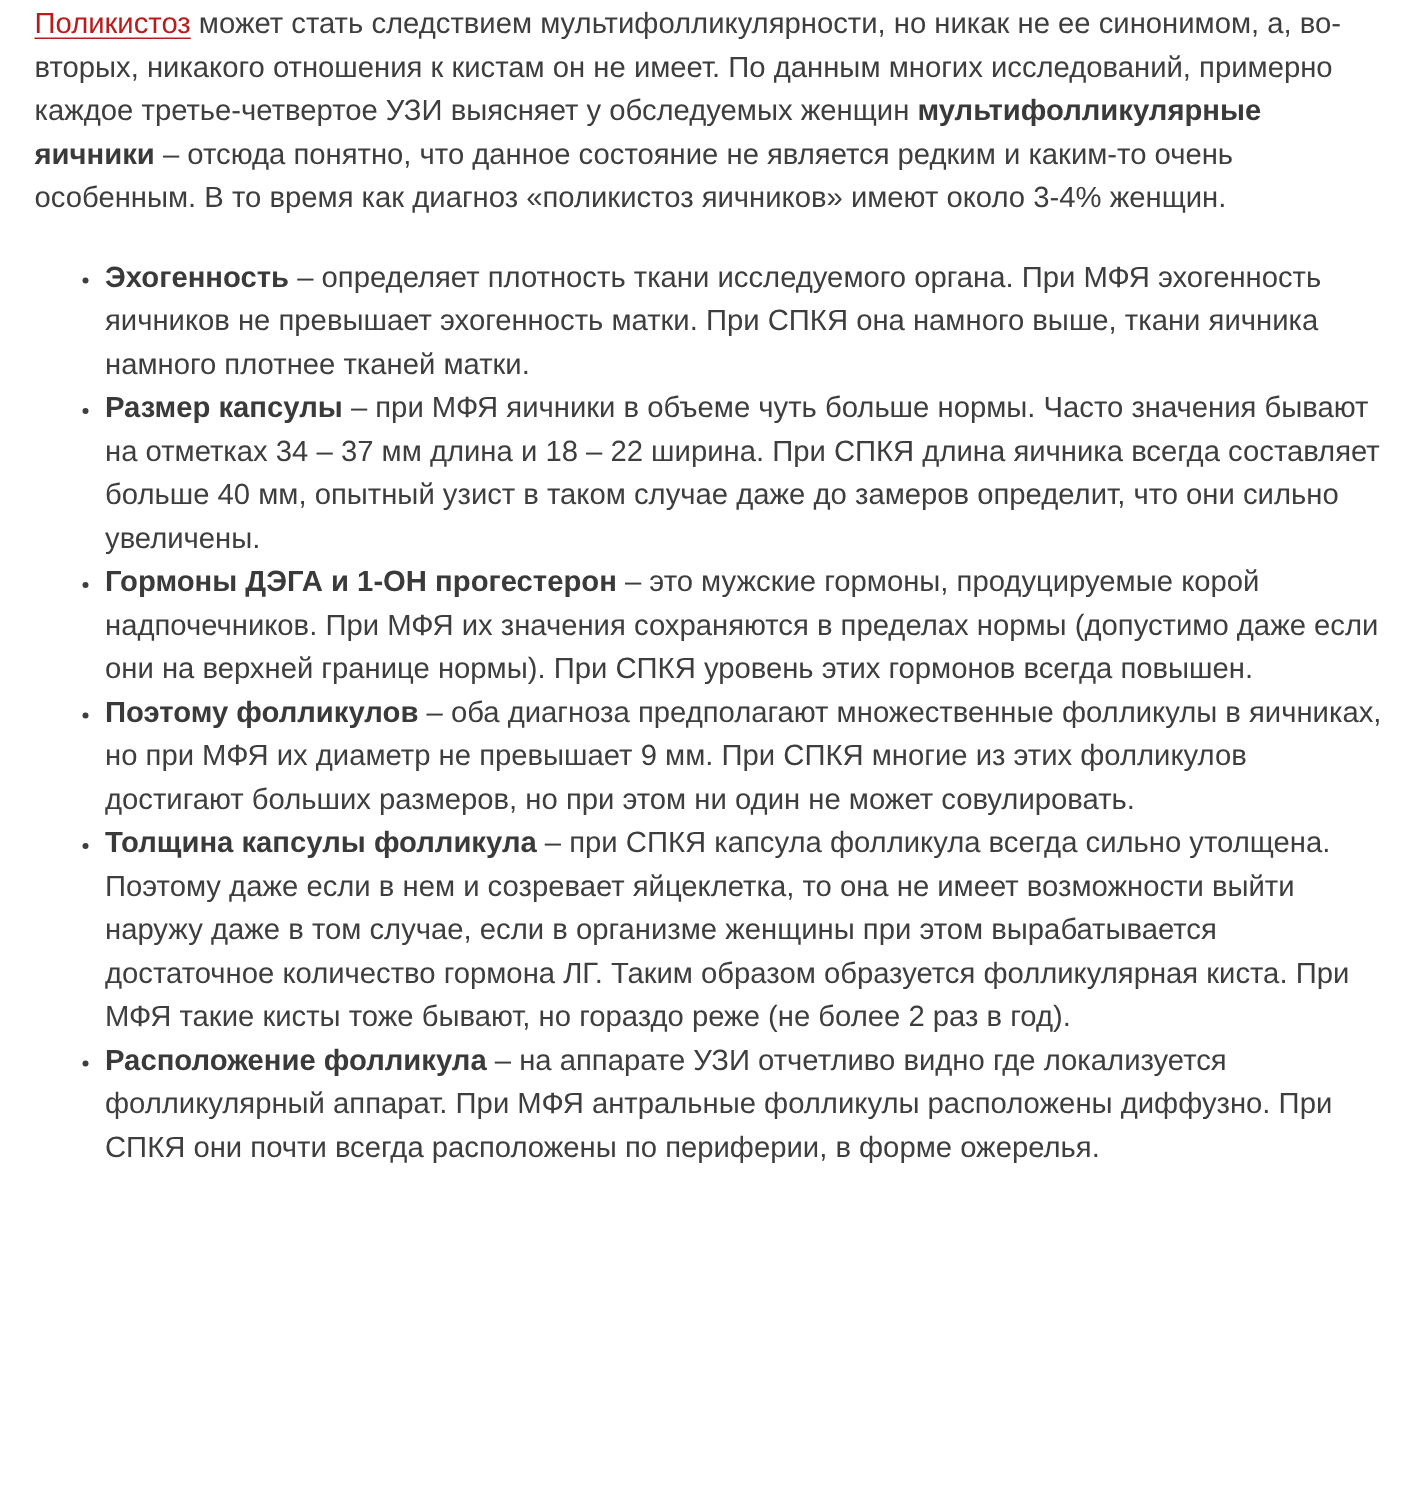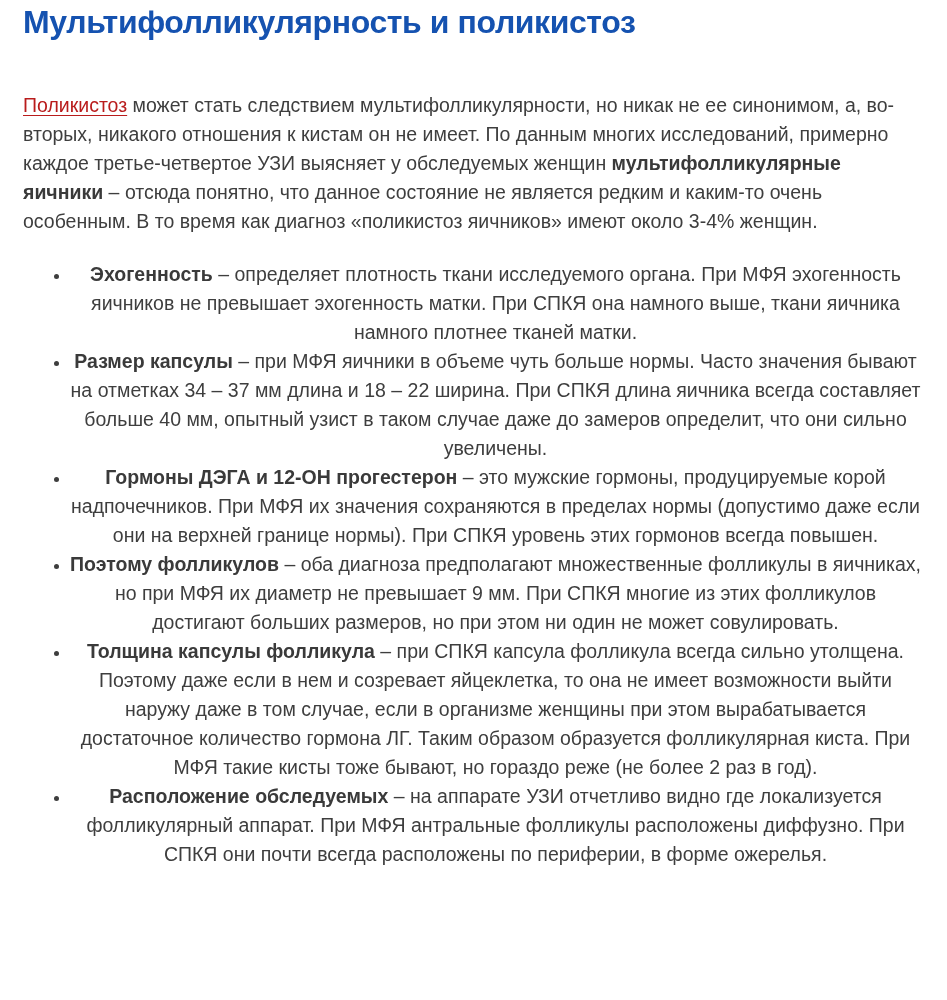--- a/index.html
+++ b/index.html
@@ -47,53 +47,51 @@
   ul.diff-list {
     margin: 0;
     padding: 0 0 0 47px;
     list-style: disc;
   }
   ul.diff-list li {
     font-size: 19.5px;
     line-height: 29px;
     margin: 0;
     padding: 0;
-    text-align: center;
   }
   ul.diff-list li::marker {
     color: #3e3e3e;
     font-size: 16px;
   }
 </style>
 </head>
 <body>
 
 <div class="article">
 
-  <h1>Мультифолликулярность и поликистоз</h1>
 
   <p class="lead">
     <a href="#" class="text-link">Поликистоз</a><span> может стать следствием мультифолликулярности, но никак не ее синонимом, а, во-вторых, никакого отношения к кистам он не имеет. По данным многих исследований, примерно каждое третье-четвертое УЗИ выясняет у обследуемых женщин </span><strong>мультифолликулярные яичники</strong><span> – отсюда понятно, что данное состояние не является редким и каким-то очень особенным. В то время как диагноз «поликистоз яичников» имеют около 3-4% женщин.</span>
   </p>
 
 
   <ul class="diff-list">
     <li>
       <strong>Эхогенность</strong><span> – определяет плотность ткани исследуемого органа. При МФЯ эхогенность яичников не превышает эхогенность матки. При СПКЯ она намного выше, ткани яичника намного плотнее тканей матки.</span>
     </li>
     <li>
       <strong>Размер капсулы</strong><span> – при МФЯ яичники в объеме чуть больше нормы. Часто значения бывают на отметках 34 – 37 мм длина и 18 – 22 ширина. При СПКЯ длина яичника всегда составляет больше 40 мм, опытный узист в таком случае даже до замеров определит, что они сильно увеличены.</span>
     </li>
     <li>
-      <strong>Гормоны ДЭГА и 12-ОН прогестерон</strong><span> – это мужские гормоны, продуцируемые корой надпочечников. При МФЯ их значения сохраняются в пределах нормы (допустимо даже если они на верхней границе нормы). При СПКЯ уровень этих гормонов всегда повышен.</span>
+      <strong>Гормоны ДЭГА и 1-ОН прогестерон</strong><span> – это мужские гормоны, продуцируемые корой надпочечников. При МФЯ их значения сохраняются в пределах нормы (допустимо даже если они на верхней границе нормы). При СПКЯ уровень этих гормонов всегда повышен.</span>
     </li>
     <li>
       <strong>Поэтому фолликулов</strong><span> – оба диагноза предполагают множественные фолликулы в яичниках, но при МФЯ их диаметр не превышает 9 мм. При СПКЯ многие из этих фолликулов достигают больших размеров, но при этом ни один не может совулировать.</span>
     </li>
     <li>
       <strong>Толщина капсулы фолликула</strong><span> – при СПКЯ капсула фолликула всегда сильно утолщена. Поэтому даже если в нем и созревает яйцеклетка, то она не имеет возможности выйти наружу даже в том случае, если в организме женщины при этом вырабатывается достаточное количество гормона ЛГ. Таким образом образуется фолликулярная киста. При МФЯ такие кисты тоже бывают, но гораздо реже (не более 2 раз в год).</span>
     </li>
     <li>
-      <strong>Расположение обследуемых</strong><span> – на аппарате УЗИ отчетливо видно где локализуется фолликулярный аппарат. При МФЯ антральные фолликулы расположены диффузно. При СПКЯ они почти всегда расположены по периферии, в форме ожерелья.</span>
+      <strong>Расположение фолликула</strong><span> – на аппарате УЗИ отчетливо видно где локализуется фолликулярный аппарат. При МФЯ антральные фолликулы расположены диффузно. При СПКЯ они почти всегда расположены по периферии, в форме ожерелья.</span>
     </li>
   </ul>
 
 </div>
 
 </body></html>

